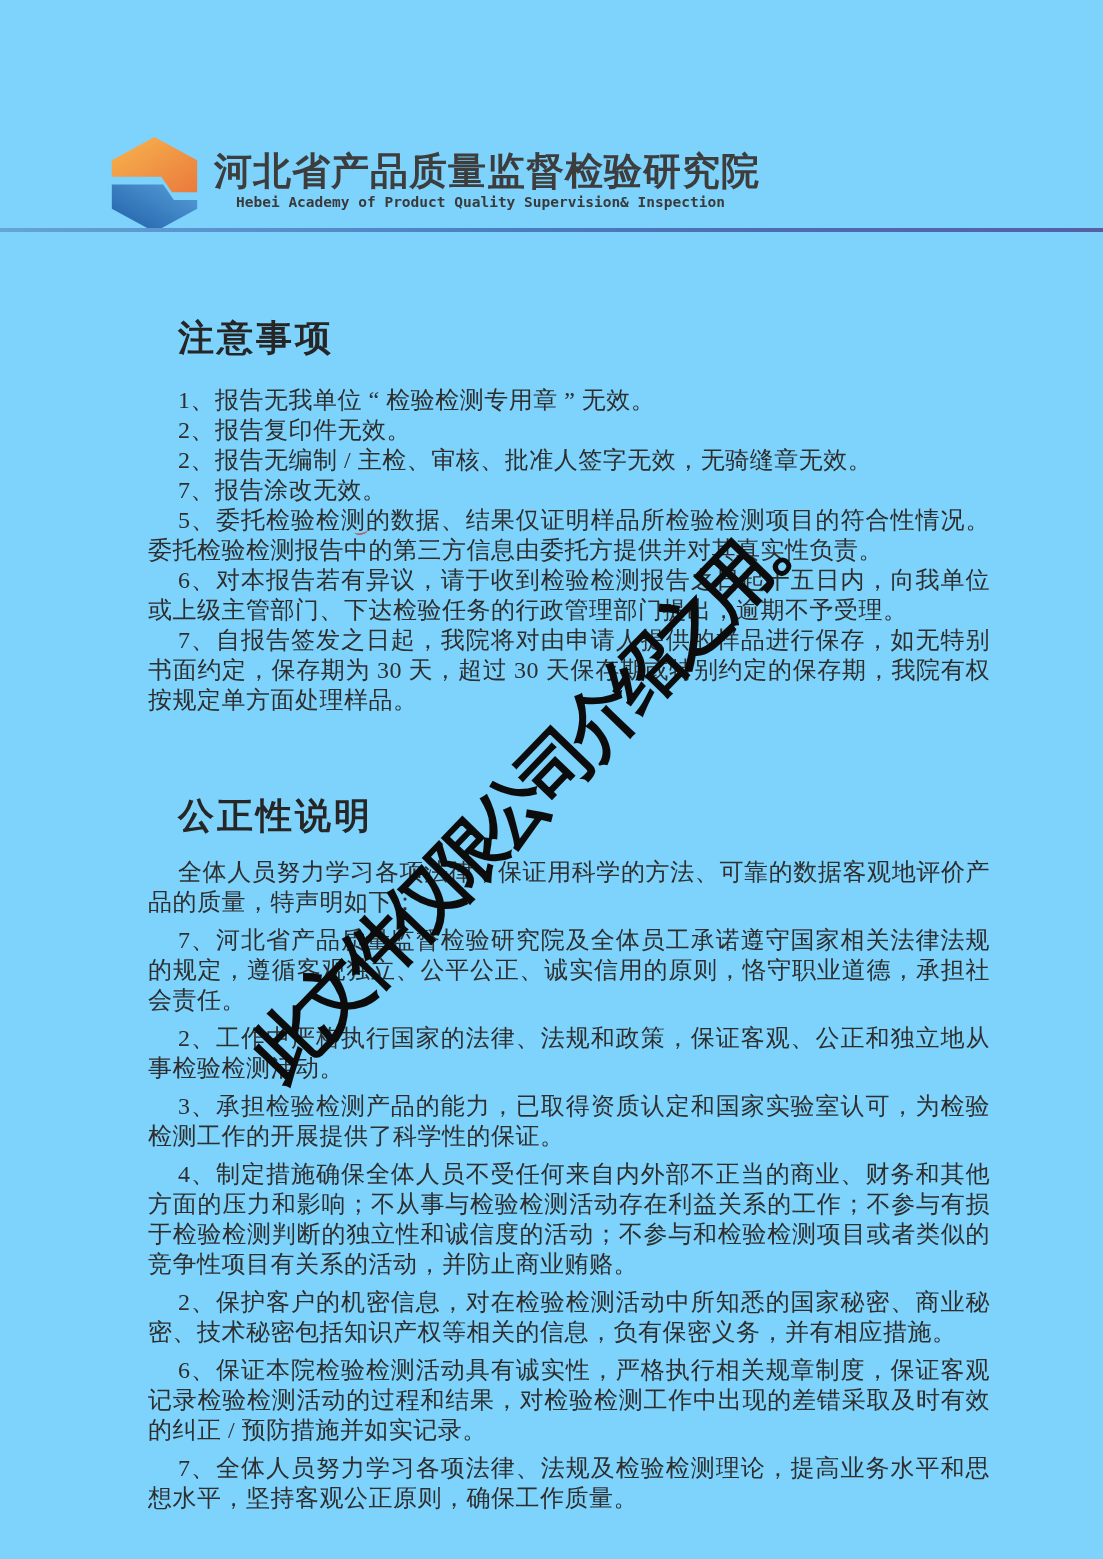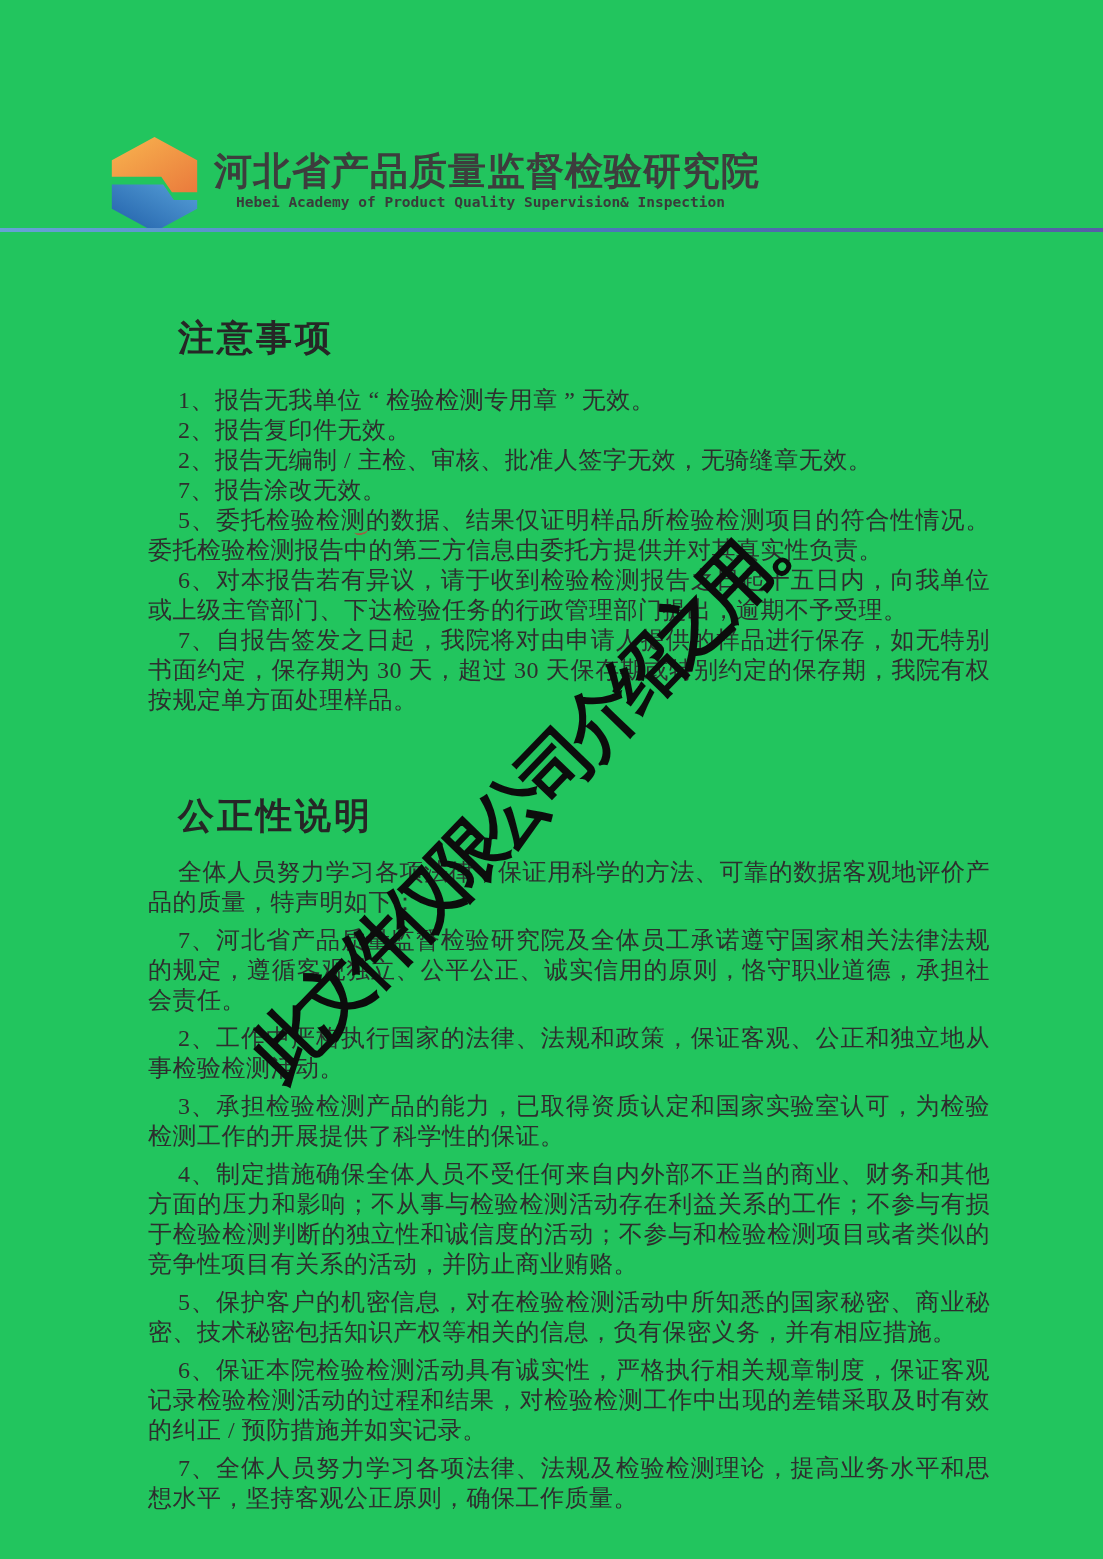--- a/index.html
+++ b/index.html
@@ -1,20 +1,20 @@
 <!DOCTYPE html>
 <html lang="zh"><head>
 <meta charset="utf-8">
 <style>
   html,body{margin:0;padding:0;background:#e8e8e8;}
   .page{
     position:relative;
     width:1103px;height:1559px;
     margin:0 auto;
-    background:#22c55e;
+    background:#7dd3fc;
     overflow:hidden;
     font-family:"Liberation Serif","DejaVu Serif",serif;
   }
   
   .logo{position:absolute;left:106px;top:136px;width:97px;height:97px;}
   .org-zh{
     position:absolute;left:214px;top:146px;
     font-family:"Liberation Sans","DejaVu Sans",sans-serif;
     font-size:38px;font-weight:700;color:#3d3d3d;letter-spacing:1px;
     white-space:nowrap;
@@ -101,20 +101,20 @@
 
   <div class="scan-mark"></div>
 
   <div class="section sec-fair">
     <h2>公正性说明</h2>
     <p>全体人员努力学习各项法律，保证用科学的方法、可靠的数据客观地评价产品的质量，特声明如下：</p>
     <p>7、河北省产品质量监督检验研究院及全体员工承诺遵守国家相关法律法规的规定，遵循客观独立、公平公正、诚实信用的原则，恪守职业道德，承担社会责任。</p>
     <p>2、工作中严格执行国家的法律、法规和政策，保证客观、公正和独立地从事检验检测活动。</p>
     <p>3、承担检验检测产品的能力，已取得资质认定和国家实验室认可，为检验检测工作的开展提供了科学性的保证。</p>
     <p>4、制定措施确保全体人员不受任何来自内外部不正当的商业、财务和其他方面的压力和影响；不从事与检验检测活动存在利益关系的工作；不参与有损于检验检测判断的独立性和诚信度的活动；不参与和检验检测项目或者类似的竞争性项目有关系的活动，并防止商业贿赂。</p>
-    <p>5、保护客户的机密信息，对在检验检测活动中所知悉的国家秘密、商业秘密、技术秘密包括知识产权等相关的信息，负有保密义务，并有相应措施。</p>
+    <p>2、保护客户的机密信息，对在检验检测活动中所知悉的国家秘密、商业秘密、技术秘密包括知识产权等相关的信息，负有保密义务，并有相应措施。</p>
     <p>6、保证本院检验检测活动具有诚实性，严格执行相关规章制度，保证客观记录检验检测活动的过程和结果，对检验检测工作中出现的差错采取及时有效的纠正 / 预防措施并如实记录。</p>
     <p>7、全体人员努力学习各项法律、法规及检验检测理论，提高业务水平和思想水平，坚持客观公正原则，确保工作质量。</p>
   </div>
 
   <div class="watermark">此文件仅限公司介绍之用。</div>
 
 </div>
 
 </body></html>

